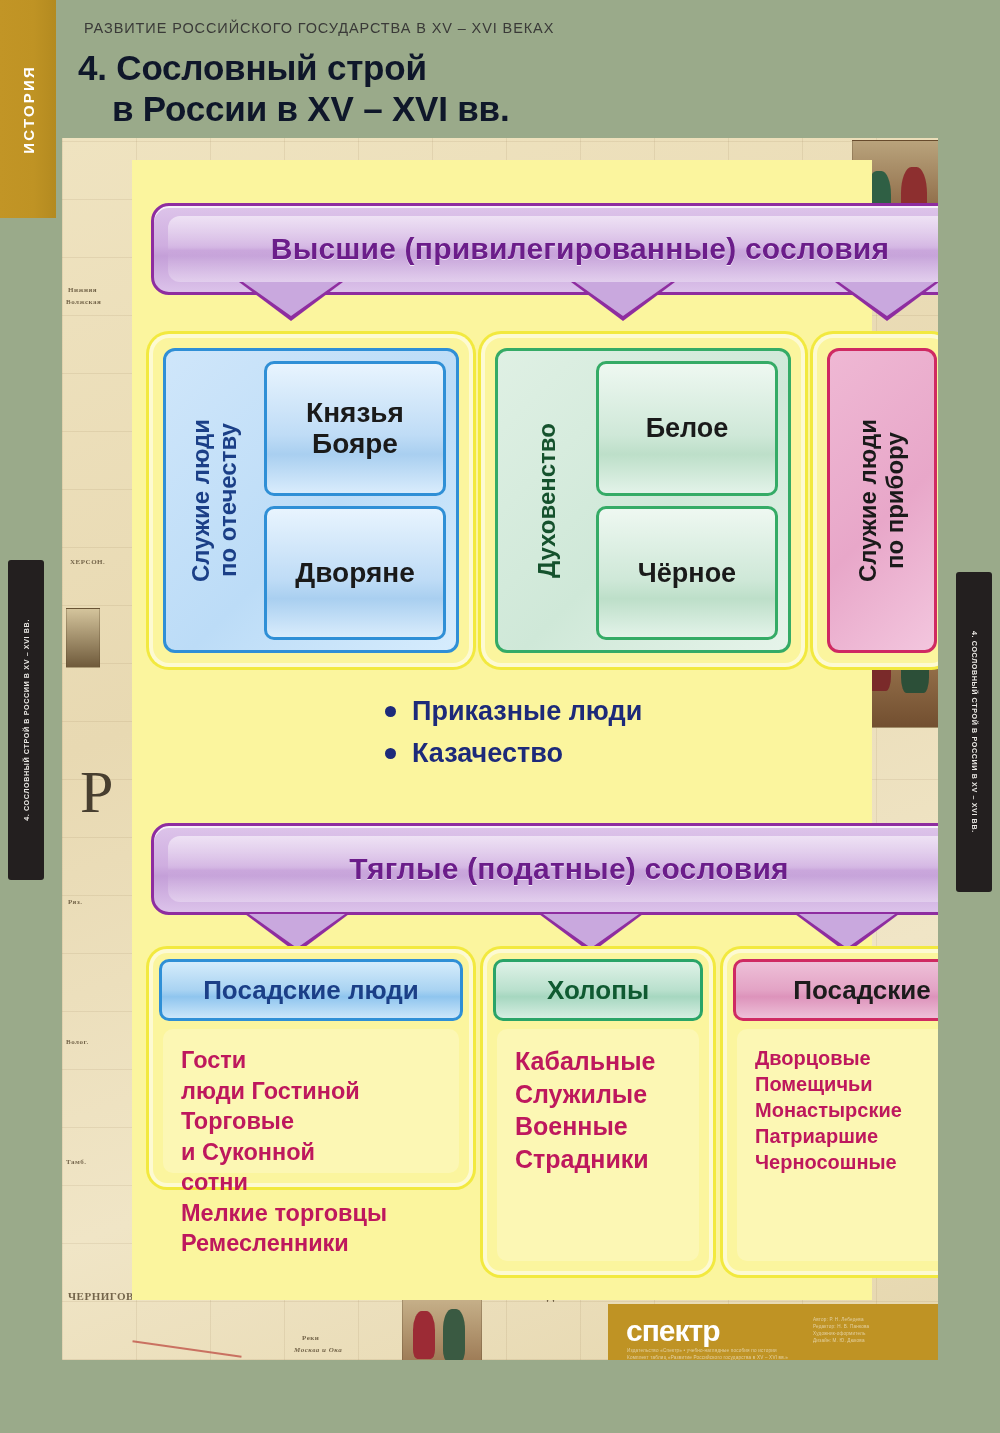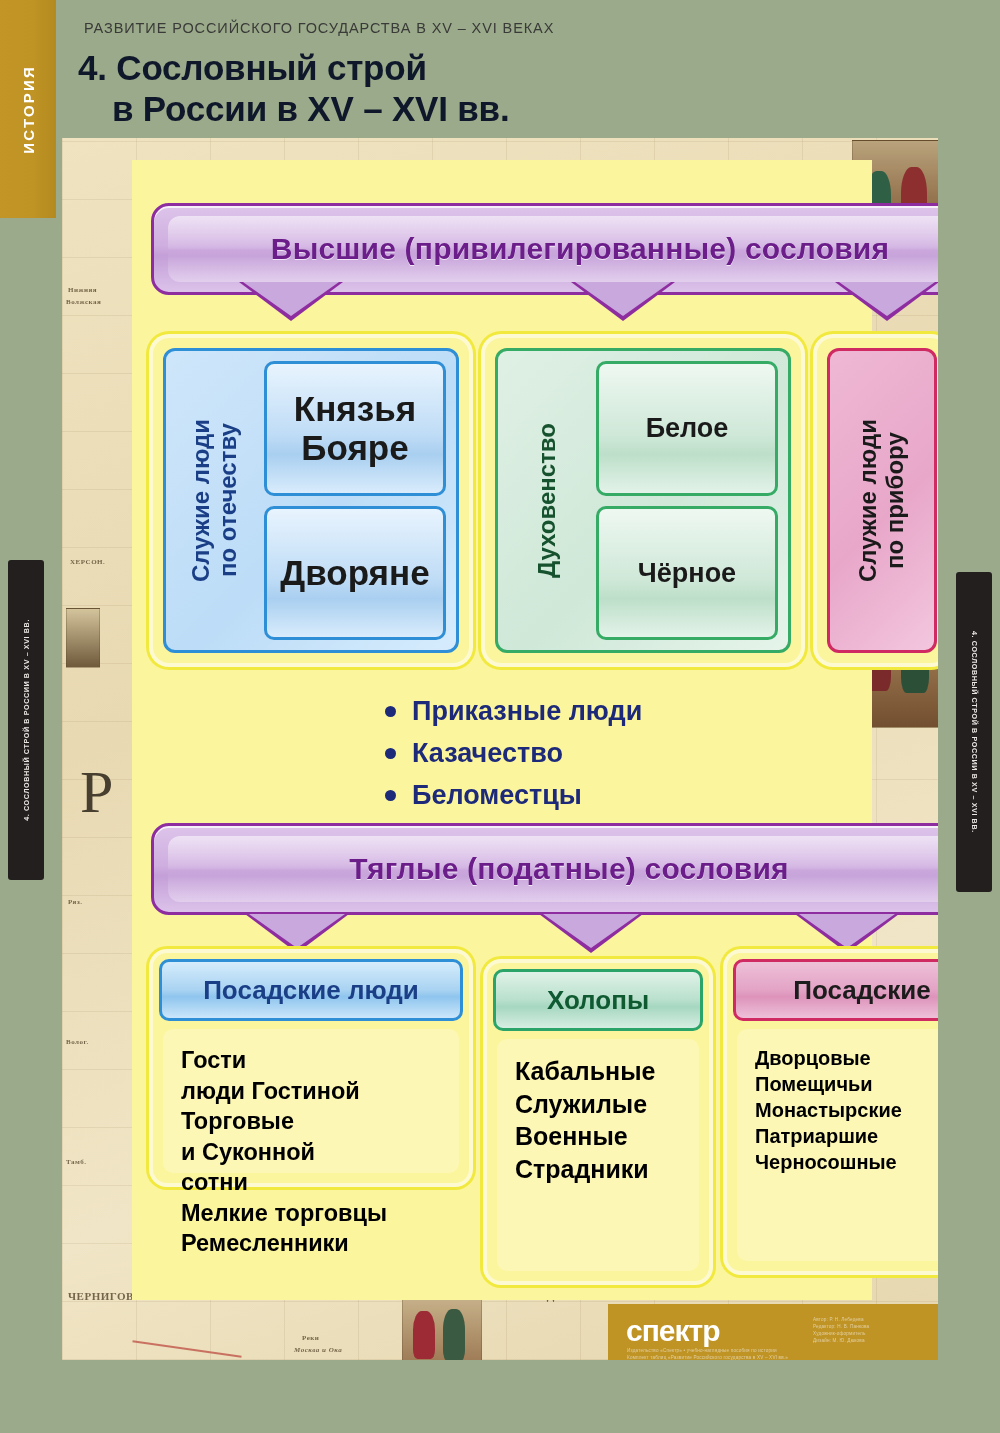--- a/index.html
+++ b/index.html
@@ -160,21 +160,21 @@
   #card-blue .v-label { width:98px; font-size:24px; color:#1b3f87; }
   .sub-col { flex:1; display:flex; flex-direction:column; gap:10px; padding:10px 10px 10px 0; }
   .sub-box {
     flex:1; border-radius:10px;
     display:flex; align-items:center; justify-content:center;
     text-align:center; font-weight:bold; line-height:1.12;
   }
   #card-blue .sub-box {
     border:3px solid #2f8fd6;
     background:linear-gradient(180deg,#e8f4fe 0%,#bfdcf6 55%,#a9cff0 70%,#d9ecfc 100%);
-    color:#1a1a1a; font-size:35px;
+    color:#1a1a1a; font-size:28px;
   }
 
   
   #card-green { left:350px; top:175px; width:316px; height:325px; }
   #card-green .group-inner {
     background:linear-gradient(135deg,#dff0e4 0%,#cfe8d8 55%,#e6f4ea 100%);
     border:3px solid #35ab66; border-radius:12px;
   }
   #card-green .v-label { width:98px; font-size:24px; color:#15522d; }
   #card-green .sub-box {
@@ -218,32 +218,32 @@
     border-radius:10px;
     display:flex; align-items:center; justify-content:center;
     font-size:26px; font-weight:bold;
   }
   .bot-body {
     position:absolute; left:10px; right:10px; top:76px; bottom:10px;
     background:#fcf7b4; border-radius:10px;
     padding:16px 4px 8px 18px;
   }
   .bot-body div {
-    font-size:25px; font-weight:bold; color:#000000; line-height:1.30;
+    font-size:25px; font-weight:bold; color:#be185d; line-height:1.30;
     white-space:nowrap;
   }
 
   #bot-posad { left:18px;  top:790px; width:316px; height:230px; }
   #bot-posad .bot-head {
     background:linear-gradient(180deg,#d5ecfb 0%,#a9d3f2 50%,#8fc5ee 62%,#cbe6fa 100%);
     border:3px solid #2f8fd6; color:#1b3f87;
   }
   #bot-posad .bot-body div { font-size:23.5px; }
 
-  #bot-holop { left:352px; top:790px; width:222px; height:318px;margin-top:10px; }
+  #bot-holop { left:352px; top:790px; width:222px; height:318px; }
   #bot-holop .bot-head {
     background:linear-gradient(180deg,#dff2e7 0%,#b9e0cd 50%,#a6d7c0 62%,#d6eee2 100%);
     border:3px solid #2aa468; color:#0f5a31;
   }
 
   #bot-krest { left:592px; top:790px; width:270px; height:318px; }
   #bot-krest .bot-head {
     background:linear-gradient(180deg,#eec0d8 0%,#e3a3c5 50%,#dd93bb 62%,#eec0d8 100%);
     border:3px solid #cf2a62; color:#1c1c1c;
   }
@@ -369,21 +369,20 @@
 
       <div class="group-card" id="card-pink">
         <div class="group-inner">
           <div class="v-label">Служие люди<br>по прибору</div>
         </div>
       </div>
 
       <ul id="bullets">
         <li>Приказные люди</li>
         <li>Казачество</li>
-        <li>Беломестцы</li>
       </ul>
 
       <div class="banner" id="banner-mid">
         <div class="inner"></div>
         <span>Тяглые (податные) сословия</span>
       </div>
 
       <div class="arrow-wrap" style="left:110px; top:751px;">
         <div class="arrow-outline"></div>
         <div class="arrow-fill"></div>

